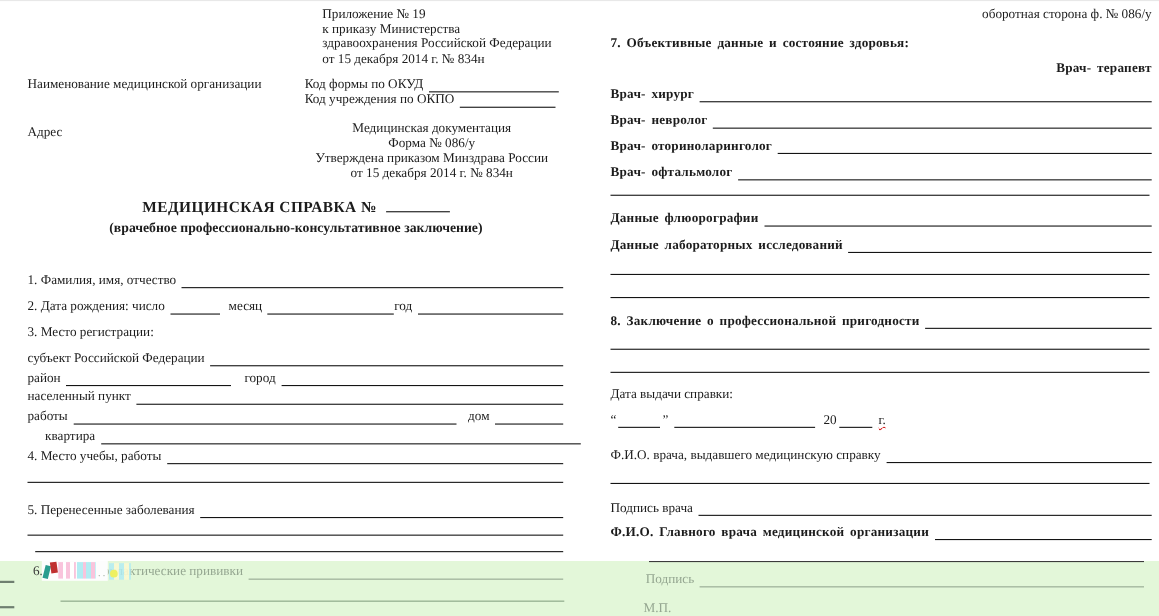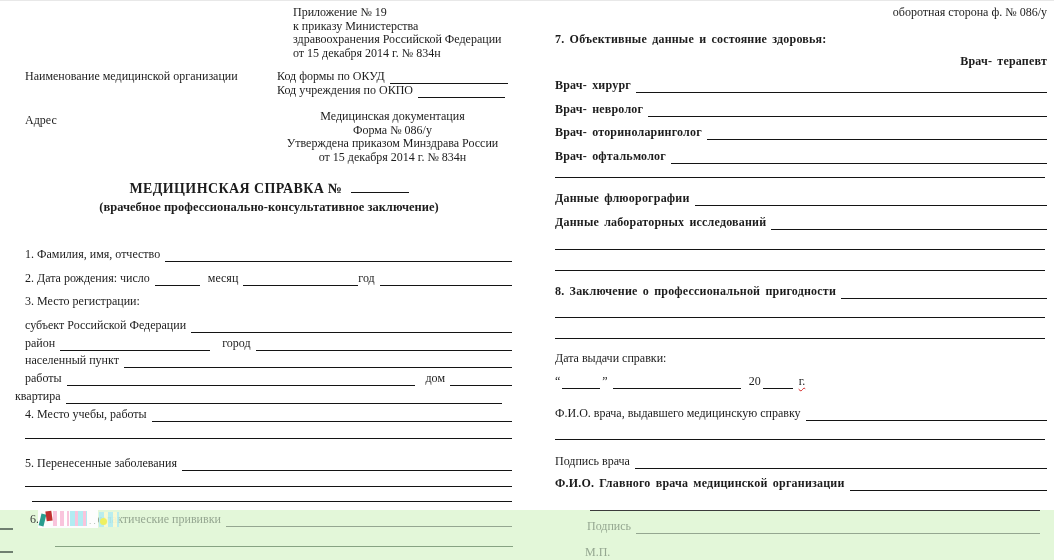--- a/index.html
+++ b/index.html
@@ -111,21 +111,21 @@
     <span class="u fill"></span>
   </div>
 
   <div class="row" style="left:25px;top:370px;width:487px;">
     <span class="lbl">работы</span>
     <span class="u fill"></span>
     <span class="lbl" style="margin-left:11px;">дом</span>
     <span class="u" style="width:62px;"></span>
   </div>
 
-  <div class="row" style="left:15px;top:388px;width:487px;">
+  <div class="row" style="left:41px;top:388px;width:487px;">
     <span class="lbl">квартира</span>
     <span class="u fill"></span>
   </div>
 
   <div class="row" style="left:25px;top:406px;width:487px;">
     <span class="lbl">4. Место учебы, работы</span>
     <span class="u fill"></span>
   </div>
   <div class="hline" style="left:25px;top:437px;width:487px;"></div>
 

